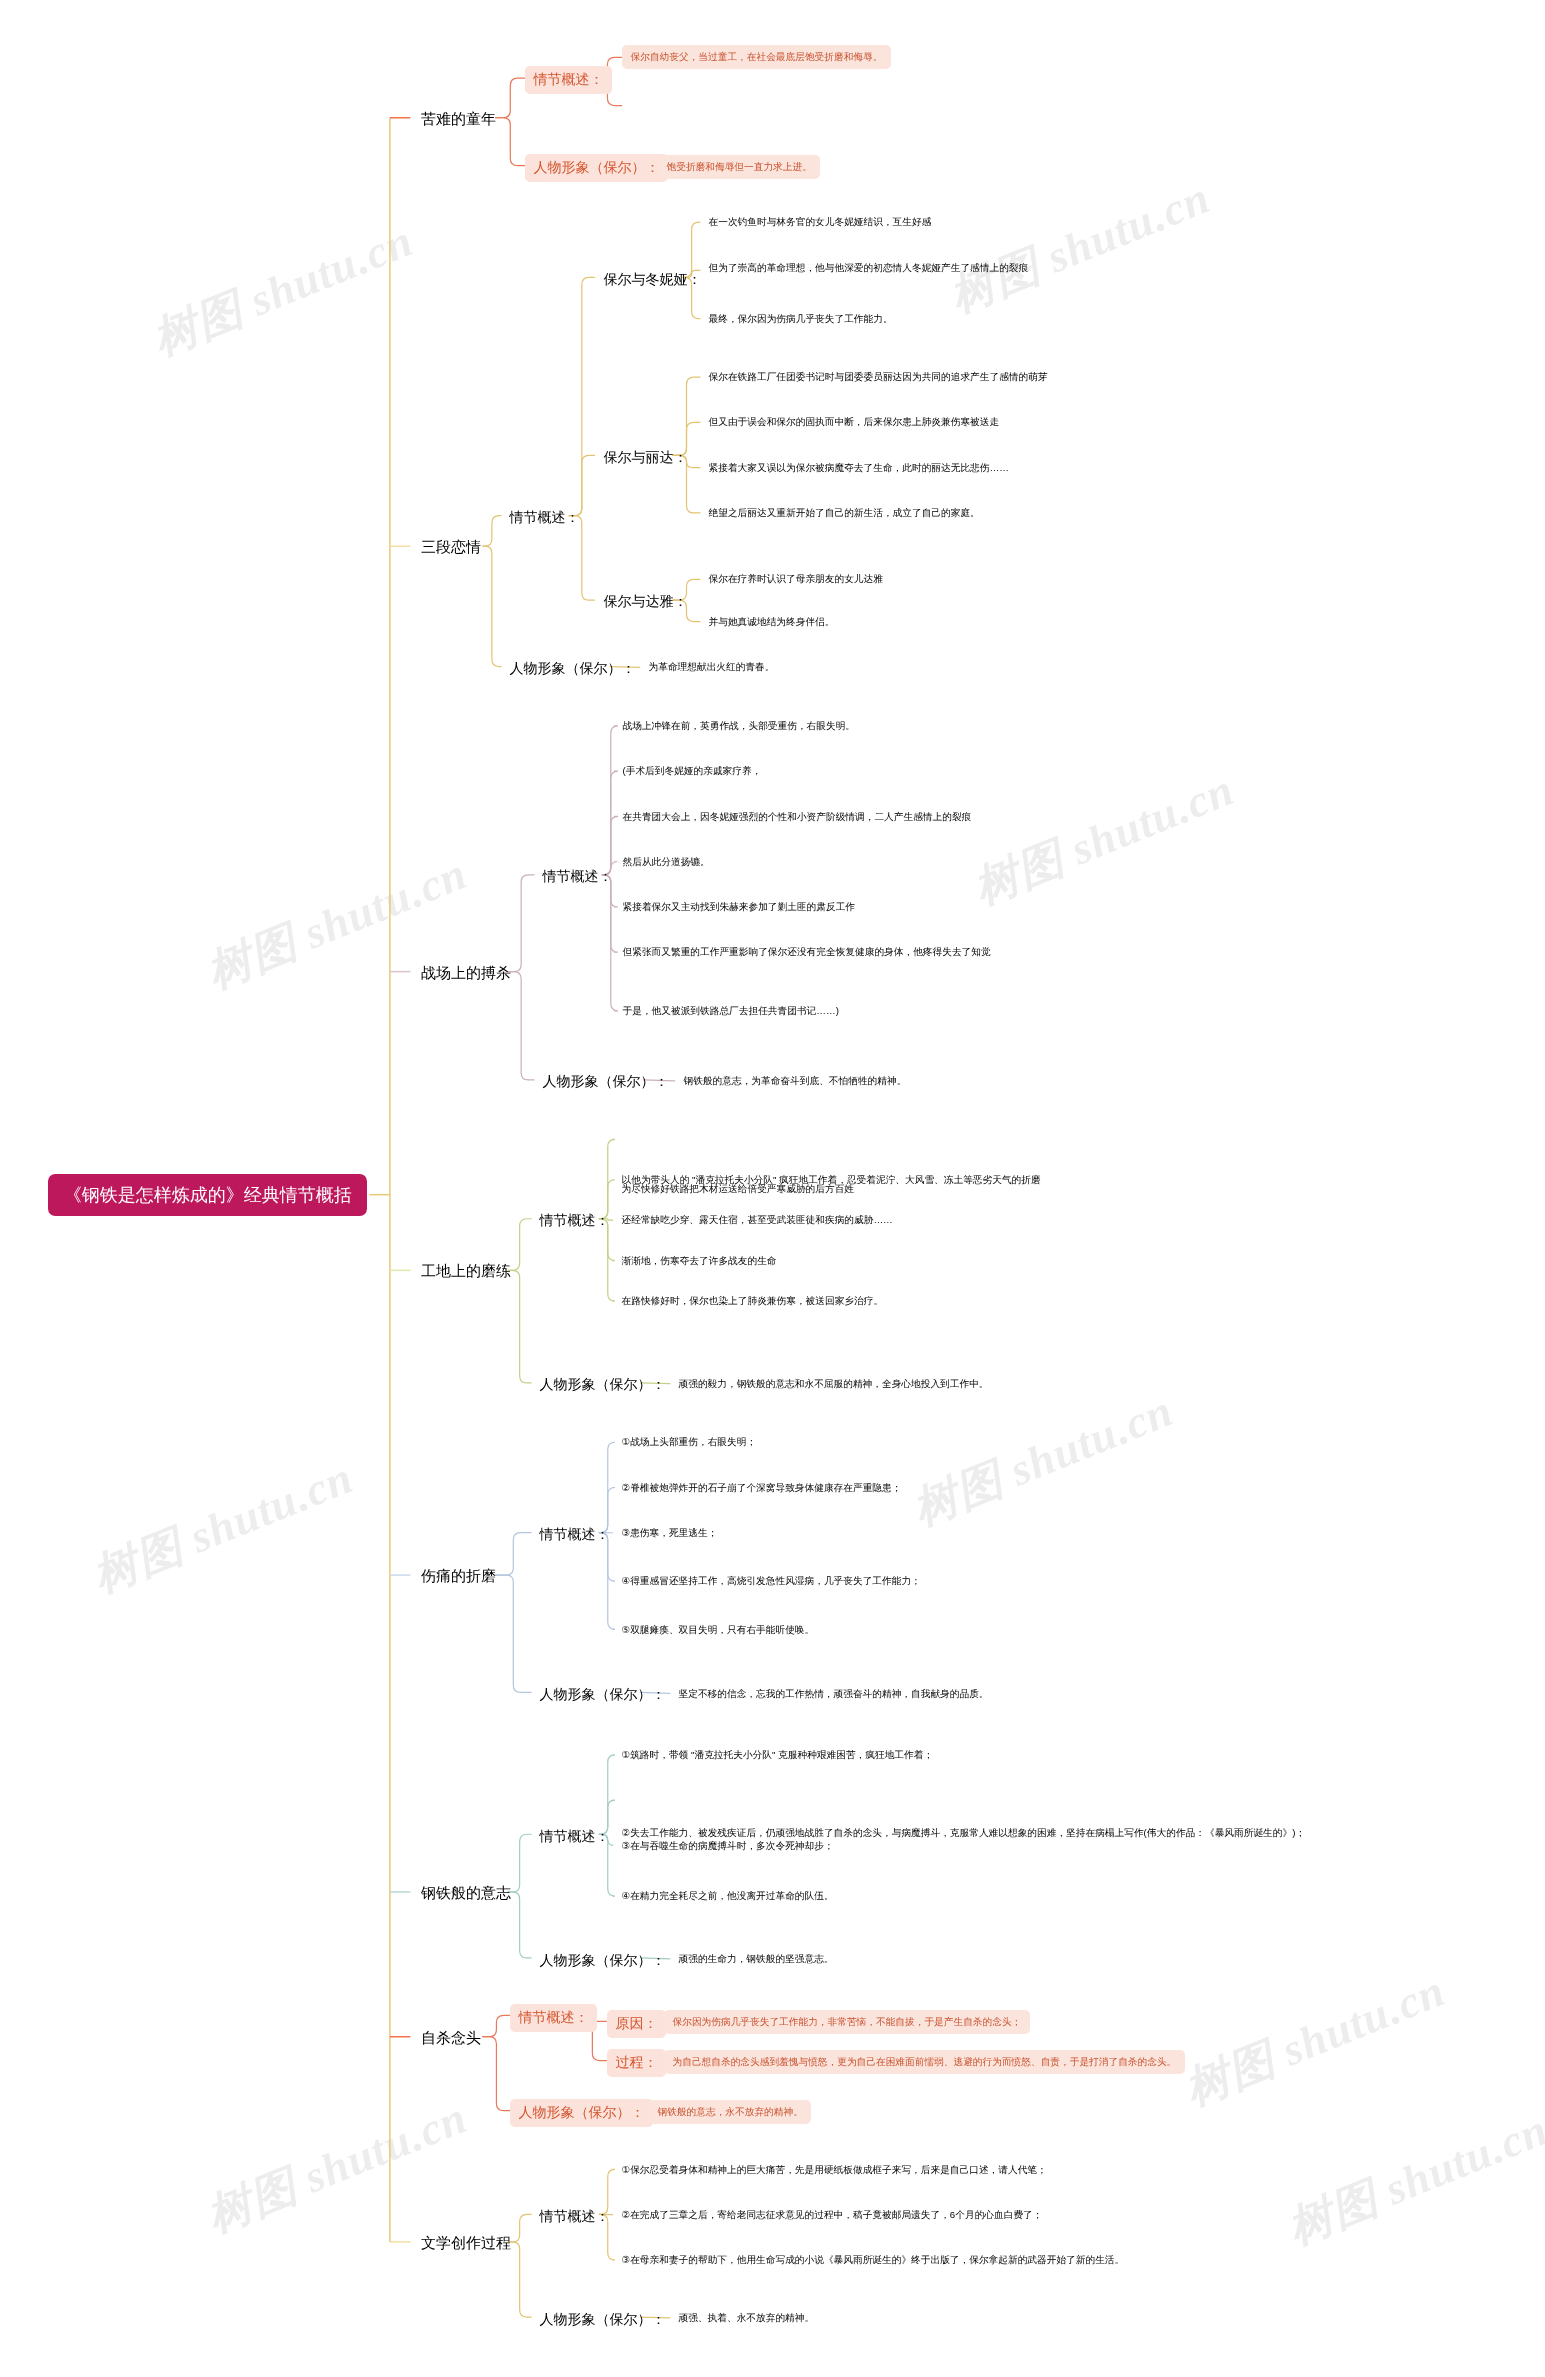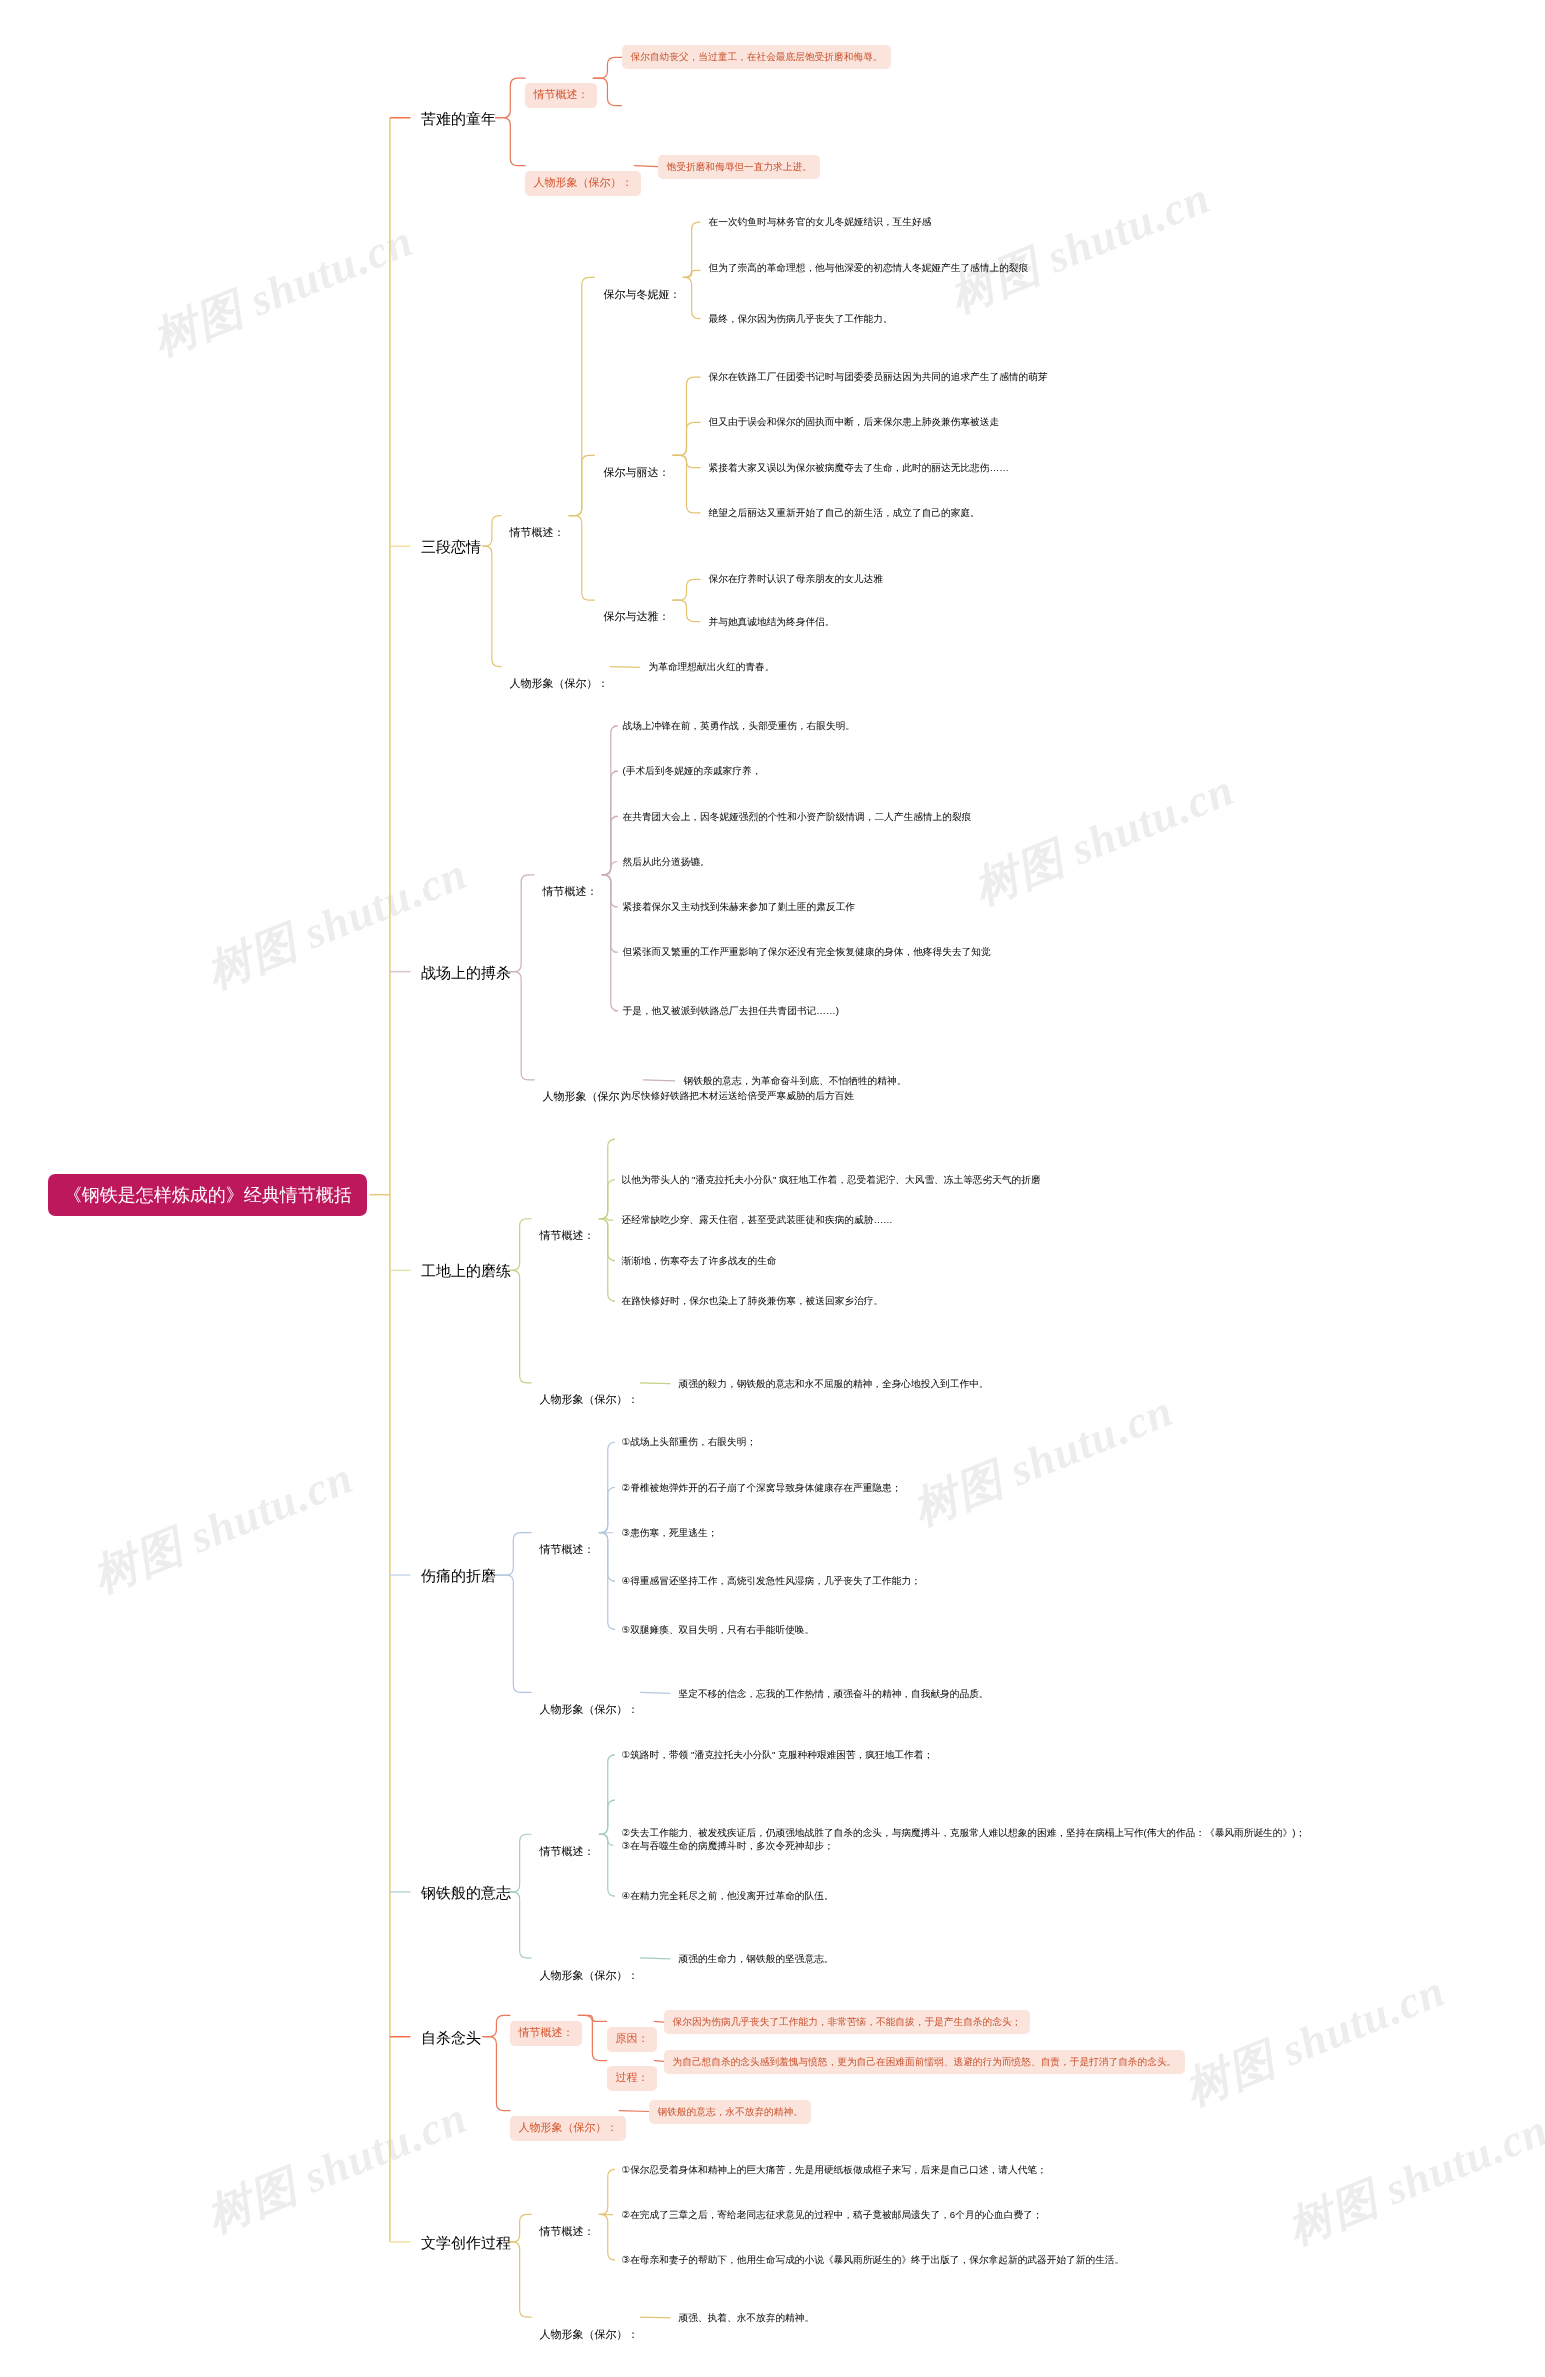--- a/index.html
+++ b/index.html
@@ -50,25 +50,24 @@
   
   .lvl2{
     font-size:15px;
     padding:7.2px 11px;
     border-radius:5.4px;
     justify-content:center;
     font-weight:400;
   }
   
   .lvl3{
-    font-size:11px;
+    font-size:14px;
     padding:5.4px 8.5px;
     border-radius:4.8px;
     font-weight:400;
-    margin-top:17px;
   }
   
   .leaf{
     font-size:9.7px;
     padding:6px 8.5px;
     border-radius:4.8px;
     font-weight:400;
   }
   .t-orange .lvl3,.c-orange-l3{background:#fbe2da;color:#d4552f;}
   .t-orange .leaf,.c-orange-leaf{background:#fbe4dc;color:#c8502c;}
@@ -211,21 +210,21 @@
   <div class="node leaf t-mauve" id="b2g0i4" style="left:614px;top:895px;">紧接着保尔又主动找到朱赫来参加了剿土匪的肃反工作</div>
   <div class="node leaf t-mauve" id="b2g0i5" style="left:614px;top:940px;">但紧张而又繁重的工作严重影响了保尔还没有完全恢复健康的身体，他疼得失去了知觉</div>
   <div class="node leaf t-mauve" id="b2g0i6" style="left:614px;top:999px;">于是，他又被派到铁路总厂去担任共青团书记……)</div>
 
   <div class="node lvl3 t-mauve" id="b2g1" style="left:534px;top:1068px;">人物形象（保尔）：</div>
   <div class="node leaf t-mauve" id="b2g1i0" style="left:675px;top:1069px;">钢铁般的意志，为革命奋斗到底、不怕牺牲的精神。</div>
 
   <div class="node lvl2 t-green" id="b3" style="left:410px;top:1255px;">工地上的磨练</div>
 
   <div class="node lvl3 t-green" id="b3g0" style="left:531px;top:1207px;">情节概述：</div>
-  <div class="node leaf t-green" id="b3g0i0" style="left:613px;top:1084px;">为尽快修好铁路把木材运送给倍受严寒威胁的后方百姓</div>
+  <div class="node leaf t-green" id="b3g0i0" style="left:613px;top:1177px;">为尽快修好铁路把木材运送给倍受严寒威胁的后方百姓</div>
   <div class="node leaf t-green" id="b3g0i1" style="left:613px;top:1168px;">以他为带头人的 "潘克拉托夫小分队" 疯狂地工作着，忍受着泥泞、大风雪、冻土等恶劣天气的折磨</div>
   <div class="node leaf t-green" id="b3g0i2" style="left:613px;top:1208px;">还经常缺吃少穿、露天住宿，甚至受武装匪徒和疾病的威胁……</div>
   <div class="node leaf t-green" id="b3g0i3" style="left:613px;top:1249px;">渐渐地，伤寒夺去了许多战友的生命</div>
   <div class="node leaf t-green" id="b3g0i4" style="left:613px;top:1289px;">在路快修好时，保尔也染上了肺炎兼伤寒，被送回家乡治疗。</div>
 
   <div class="node lvl3 t-green" id="b3g1" style="left:531px;top:1371px;">人物形象（保尔）：</div>
   <div class="node leaf t-green" id="b3g1i0" style="left:670px;top:1372px;">顽强的毅力，钢铁般的意志和永不屈服的精神，全身心地投入到工作中。</div>
 
   <div class="node lvl2 t-blue" id="b4" style="left:410px;top:1560px;">伤痛的折磨</div>
 

